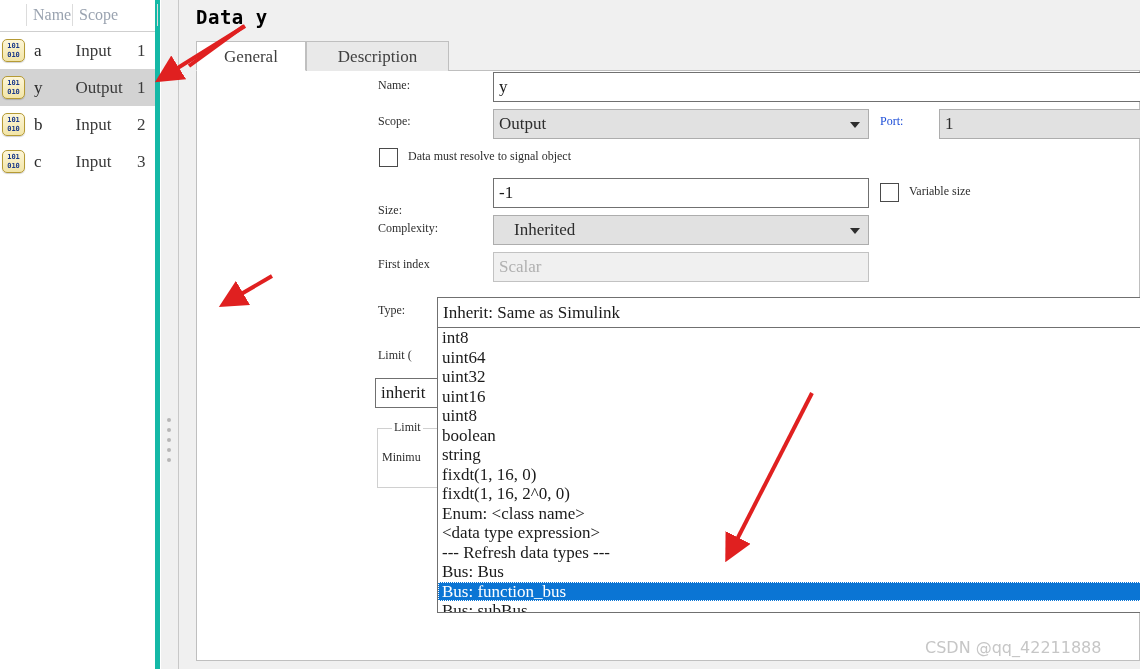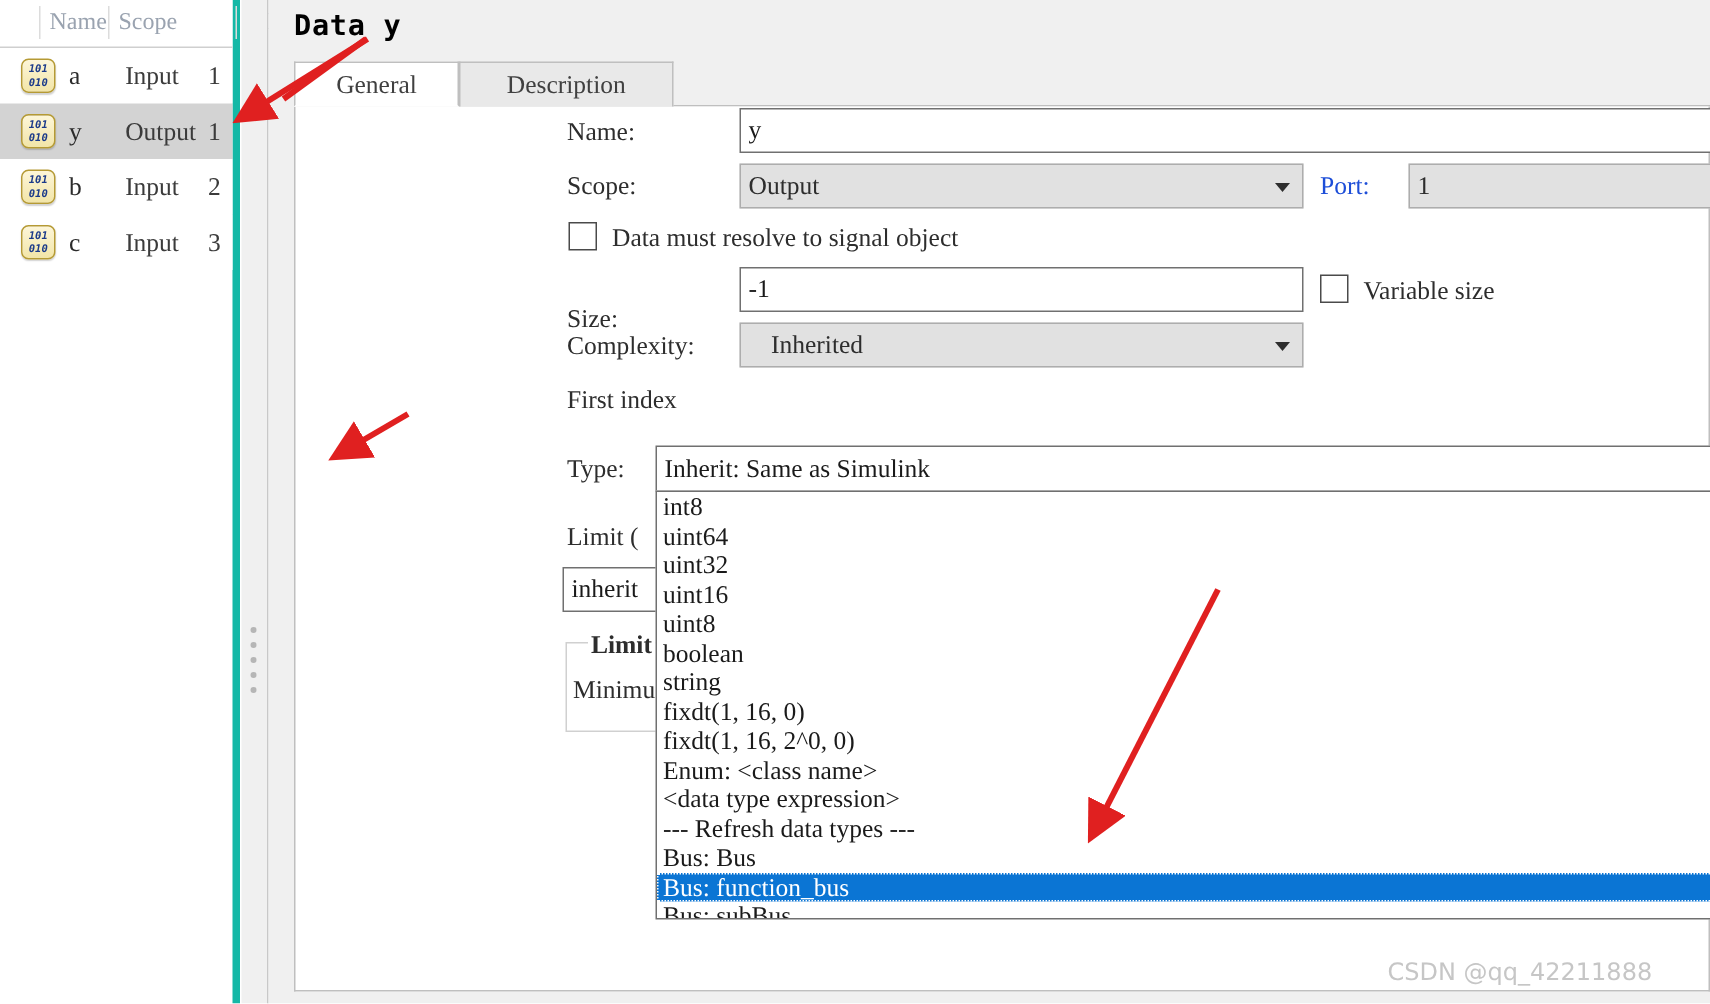--- a/index.html
+++ b/index.html
@@ -48,28 +48,27 @@
     position: relative;
     height: 37px;
     display: flex;
     align-items: center;
     background: #ffffff;
   }
   .sb-row.selected { background: #d3d3d3; }
   .sb-icon {
     position: relative;
     width: 21px; height: 21px;
-    margin-left: 14px;
+    margin-left: 2px;
     border: 1px solid #b59a34;
     border-radius: 5px;
     background: linear-gradient(#fdf6d8, #f2e5a8);
     box-shadow: 0 1px 1px rgba(0,0,0,0.18);
     flex: 0 0 auto;
     overflow: hidden;
-    font-style: italic;
   }
   .sb-icon .bits {
     position: absolute;
     left: 0; right: 0; top: 2px;
     text-align: center;
     font-family: "DejaVu Sans Mono", monospace;
     font-size: 7px;
     line-height: 8px;
     color: #1b3a8a;
     letter-spacing: 0px;
@@ -172,21 +171,21 @@
     width: 944px; height: 590px;
     background: #ffffff;
     border: 1px solid #bfbfbf;
     border-top: none;
     box-sizing: border-box;
   }
 
   
   .lbl {
     position: absolute;
-    font-size: 17px;
+    font-size: 12px;
     color: #2d2d2d;
     white-space: nowrap;
   }
   .lbl.disabled { color: #1d4ed8; }
 
   .txtbox {
     position: absolute;
     box-sizing: border-box;
     background: #ffffff;
     border: 1px solid #707070;
@@ -407,28 +406,29 @@
     <div class="chk" style="left:701px; top:183px;"></div>
     <div class="lbl" style="left:730px; top:184px;">Variable size</div>
 
     <div class="lbl" style="left:199px; top:221px;">Complexity:</div>
     <div class="combo" style="left:314px; top:215px; width:376px;padding-left:20px;">
       <span>Inherited</span>
       <span class="arrow"></span>
     </div>
 
     <div class="lbl" style="left:199px; top:257px;">First index</div>
+    <div class="txtbox disabled" style="left:314px; top:252px; width:376px;">Scalar</div>
 
     <div class="lbl" style="left:199px; top:303px;">Type:</div>
 
     <div class="lbl" style="left:199px; top:348px;">Limit (</div>
     <div class="txtbox" style="left:196px; top:378px; width:90px;">inherit</div>
 
     <div class="groupbox" style="left:198px; top:428px; width:120px; height:60px;"></div>
-    <div class="lbl" style="left:213px; top:420px; background:#ffffff; padding:0 2px;font-weight:bold;">Limit</div>
+    <div class="lbl" style="left:213px; top:420px; background:#ffffff; padding:0 2px;">Limit</div>
     <div class="lbl" style="left:203px; top:450px;">Minimu</div>
 
     <div id="type-combo-open">
       <span>Inherit: Same as Simulink</span>
       
     </div>
 
     <div id="dropdown">
       <div id="dd-list">
           <div class="dd-item">int8</div>

